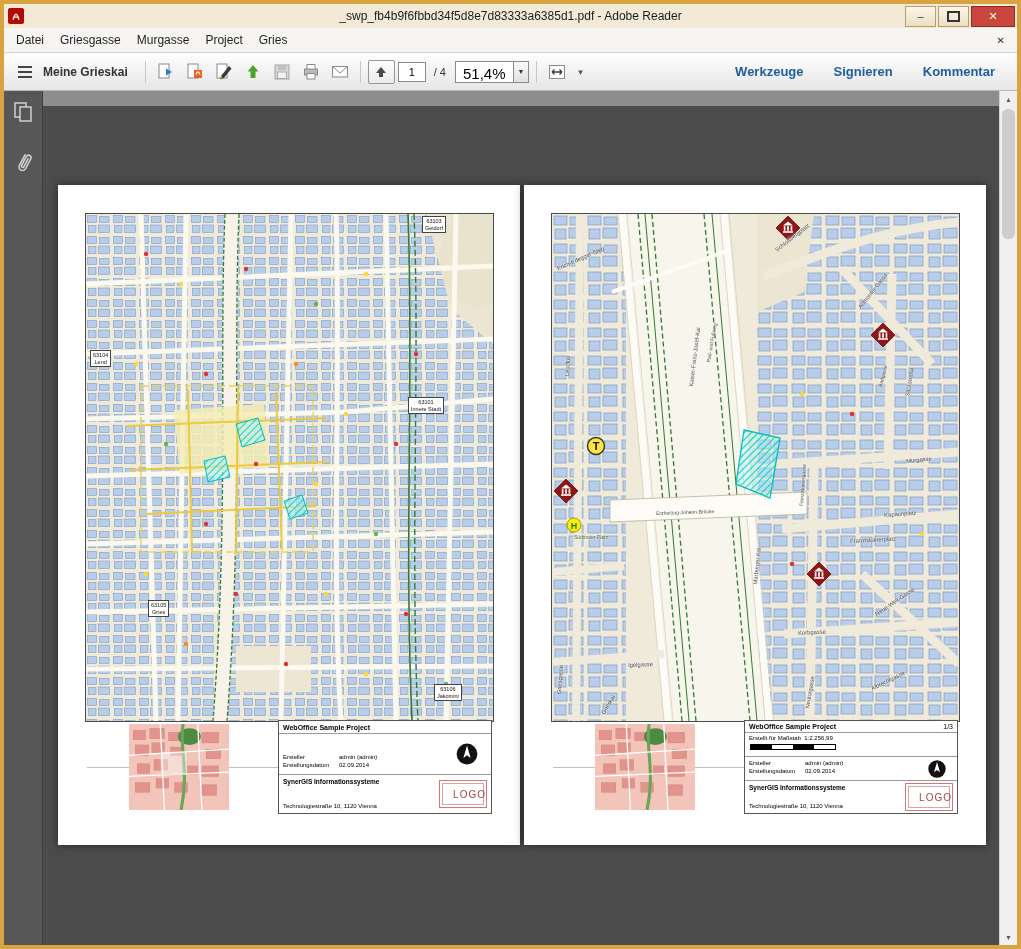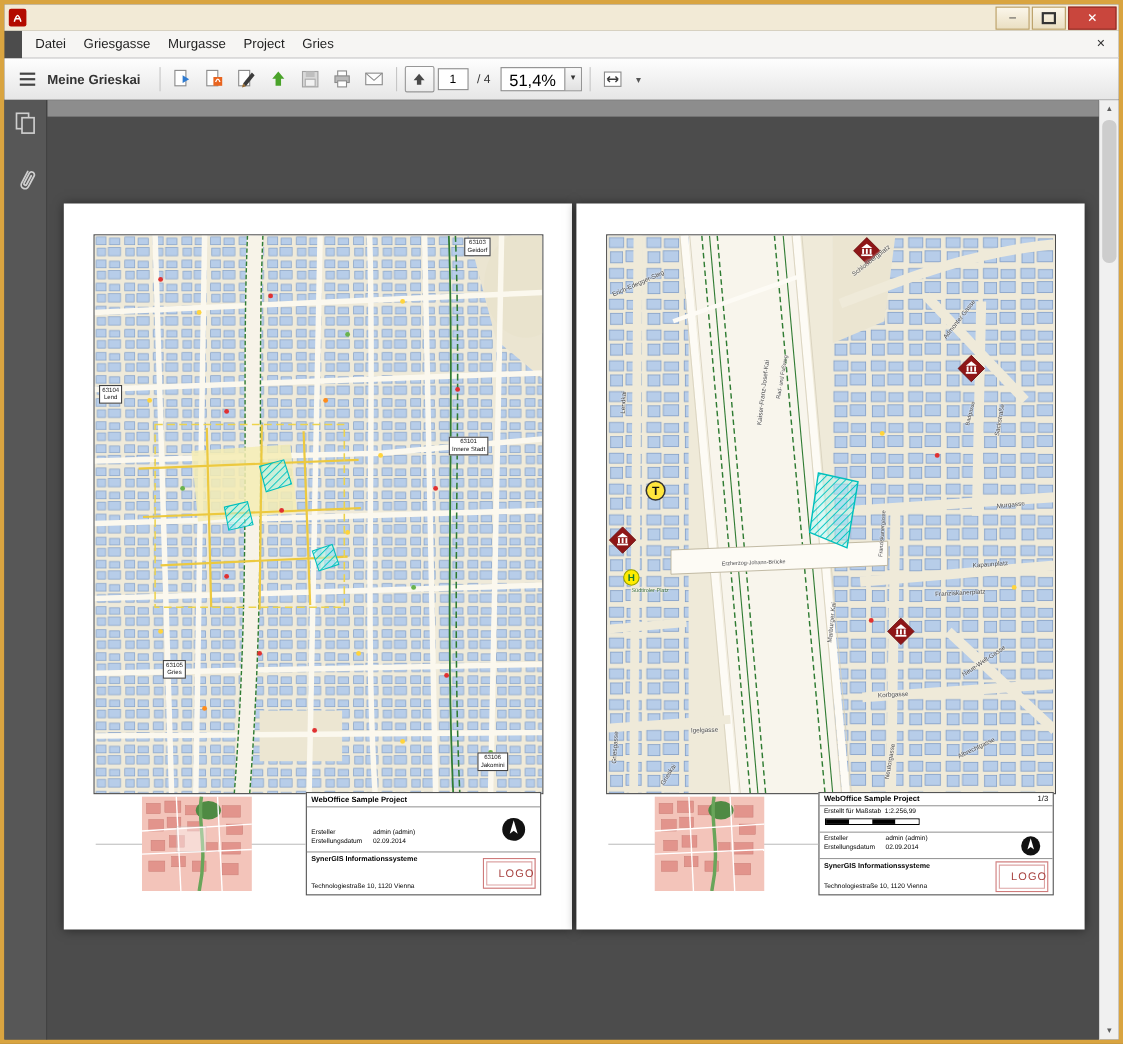--- a/index.html
+++ b/index.html
@@ -7,21 +7,21 @@
   .window{width:1021px;height:949px;box-sizing:border-box;border:4px solid #d9a440;background:#4c4c4c;display:flex;flex-direction:column;}
   
   .titlebar{height:24px;background:#f2ead6;display:flex;align-items:center;padding:0 2px 0 4px;position:relative;flex:0 0 auto;}
   .app-icon{width:16px;height:16px;background:#b30b00;border-radius:2px;display:flex;align-items:center;justify-content:center;z-index:2;}
   .titlebar .title{position:absolute;left:0;right:0;text-align:center;font-size:12px;color:#1c1c1c;white-space:nowrap;}
   .win-controls{margin-left:auto;display:flex;gap:2px;z-index:2;}
   .wbtn{width:29px;height:19px;display:flex;align-items:center;justify-content:center;font-size:11px;color:#333;border:1px solid #b99d62;background:linear-gradient(#fbf6ea,#eadfc2);cursor:default;}
   .wbtn.close{background:#c9463d;border-color:#8f2b24;color:#fff;width:42px;font-size:11px;}
   .maxglyph{width:9px;height:7px;border:2px solid #333;display:block;}
   
-  .menubar{height:24px;background:#f6f5f3;border-bottom:1px solid #d4d4d4;display:flex;align-items:center;padding:0 4px;font-size:12px;color:#1f1f1f;flex:0 0 auto;margin-left:16px;}
+  .menubar{height:24px;background:#f6f5f3;border-bottom:1px solid #d4d4d4;display:flex;align-items:center;padding:0 4px;font-size:12px;color:#1f1f1f;flex:0 0 auto;}
   .menu-item{padding:3px 8px;}
   .menubar-close{margin-left:auto;padding:0 8px;font-size:10px;color:#333;}
   
   .toolbar{height:37px;background:linear-gradient(#fefefe,#e6e6e6);border-bottom:1px solid #b9b9b9;display:flex;align-items:center;padding:0 8px;gap:3px;flex:0 0 auto;}
   .tbtn{width:26px;height:26px;display:flex;align-items:center;justify-content:center;border-radius:2px;}
   .hamb{display:flex;flex-direction:column;gap:3px;}
   .hamb i{display:block;width:14px;height:2px;background:#444;}
   .files-label{font-weight:bold;font-size:12px;color:#333;padding:0 10px 0 2px;}
   .tsep{width:1px;height:22px;background:#c6c6c6;margin:0 4px;}
   .prevview{width:25px;height:22px;border:1px solid #979797;background:linear-gradient(#fdfdfd,#ebebeb);display:flex;align-items:center;justify-content:center;border-radius:2px;}
@@ -82,20 +82,21 @@
 <body>
 
 <div class="window">
 
   <div class="titlebar">
     <div class="app-icon">
       <svg width="12" height="12" viewBox="0 0 16 16">
           <path d="M4 13 C7 3,9 3,12 13 M5.5 9.5 L10.5 9.5" stroke="#fff" stroke-width="1.8" fill="none"></path>
         </svg>
     </div>
+    <div class="title">_swp_fb4b9f6fbbd34f5d8e7d83333a6385d1.pdf - Adobe Reader</div>
     <div class="win-controls">
       <div class="wbtn">–</div>
       <div class="wbtn">
           <span class="maxglyph"></span>
         </div>
       <div class="wbtn close">✕</div>
     </div>
   </div>
 
   <div class="menubar">
@@ -175,20 +176,25 @@
       <span class="zdrop">▼</span>
     </div>
     <div class="tsep"></div>
     <div class="tbtn">
       <svg width="20" height="20">
           <rect x="2.5" y="3.5" width="15" height="13" fill="#fff" stroke="#8a8a8a"></rect>
           <path d="M5 10 H15 M5 10 l2.5-2.5 M5 10 l2.5,2.5 M15 10 l-2.5-2.5 M15 10 l-2.5,2.5" stroke="#3c3c3c" stroke-width="1.3" fill="none"></path>
         </svg>
     </div>
     <div class="tbtn ovfl">▾</div>
+    <div class="tb-right">
+      <div class="panel-btn">Werkzeuge</div>
+      <div class="panel-btn">Signieren</div>
+      <div class="panel-btn">Kommentar</div>
+    </div>
   </div>
 
   <div class="main">
     <div class="sidebar">
       <div>
         <svg width="22" height="22">
             <rect x="3" y="2" width="11" height="14" fill="none" stroke="#cfcfcf" stroke-width="1.5"></rect>
             <rect x="8" y="6" width="11" height="14" fill="#575757" stroke="#cfcfcf" stroke-width="1.5"></rect>
           </svg>
       </div>

